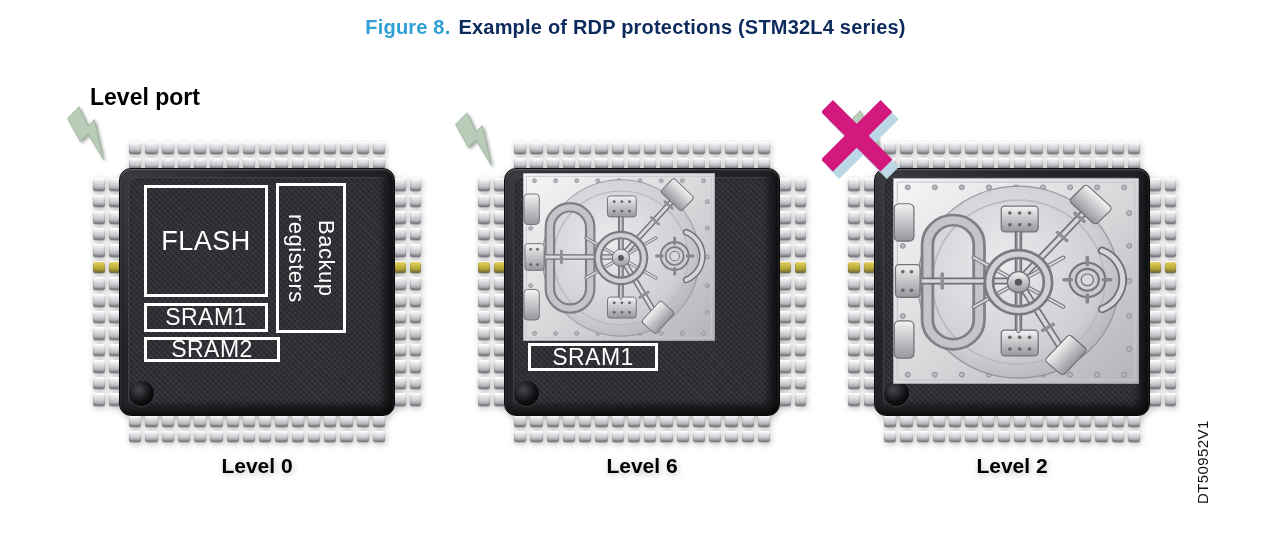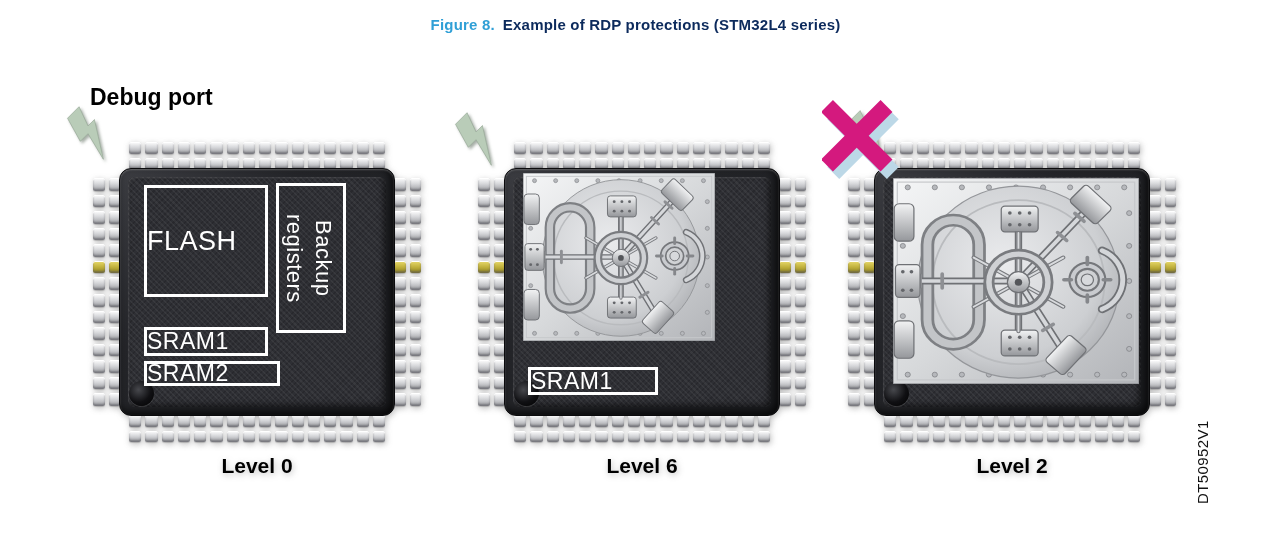--- a/index.html
+++ b/index.html
@@ -1,20 +1,20 @@
 <!DOCTYPE html>
 <html><head>
 <meta charset="utf-8">
 <style>
   html,body{margin:0;padding:0;background:#fff;}
   body{font-family:"Liberation Sans", sans-serif;}
   .stage{position:relative;width:1271px;height:557px;background:#fff;overflow:hidden;}
 
   
-  .fig-caption{position:absolute;top:16px;left:0;width:100%;text-align:center;font-size:15px;font-weight:bold;letter-spacing:.2px;}
+  .fig-caption{position:absolute;top:16px;left:0;width:100%;text-align:center;font-size:20px;font-weight:bold;letter-spacing:.2px;}
   .fig-label{color:#2f9fd6;margin-right:8px;}
   .fig-title{color:#0c2a5c;}
 
   
   .debug-port{position:absolute;left:90px;top:84px;font-size:23px;font-weight:bold;color:#000;}
 
   
   .chip{position:absolute;top:142px;width:328px;height:300px;filter:drop-shadow(1px 2px 3px rgba(70,70,70,.35));}
   .chip1{left:93px}
   .chip2{left:478px}
@@ -36,25 +36,25 @@
   .die{position:absolute;inset:8px;border-radius:7px;background-color:#2e2f34;
        background-image:repeating-linear-gradient(45deg, rgba(255,255,255,.05) 0 1.5px, transparent 1.5px 4px),
                         repeating-linear-gradient(-45deg, rgba(0,0,0,.14) 0 1.5px, transparent 1.5px 4px);
        box-shadow:inset 1px 1px 2px rgba(255,255,255,.14), inset -2px -2px 6px rgba(0,0,0,.6);}
   .dimple{position:absolute;left:9px;bottom:9px;width:25px;height:25px;border-radius:50%;
           background:radial-gradient(circle at 38% 35%, #47484d 0%, #101013 55%, #000 100%);
           box-shadow:0 1px 1px rgba(255,255,255,.15);}
 
   
   .block{position:absolute;box-sizing:border-box;border:3px solid #fff;color:#fff;
-         display:flex;align-items:center;justify-content:flex-start;font-size:24px;letter-spacing:.5px;}
+         display:flex;align-items:center;justify-content:center;font-size:24px;letter-spacing:.5px;}
   .flash{left:24px;top:16px;width:124px;height:112px;font-size:27px;}
   .backup{left:156px;top:14px;width:70px;height:150px;}
   .backup .vtext{writing-mode:vertical-rl;font-size:22px;line-height:1.35;text-align:center;max-height:138px;}
-  .sram{font-size:23px;margin-top:24px;}
+  .sram{font-size:23px;}
   .sram1{left:24px;top:134px;width:124px;height:29px;}
   .sram2{left:24px;top:168px;width:136px;height:25px;}
   .sram1-l1{left:23px;top:174px;width:130px;height:28px;}
 
   
   .vault{position:absolute;}
   .vault svg{width:100%;height:100%;display:block;}
   .vault-l1{left:18px;top:4px;width:192px;height:168px;}
   .vault-l2{left:18px;top:9px;width:246px;height:206px;}
 
@@ -234,21 +234,21 @@
     </g>
   </defs>
 </svg>
 
 <div class="stage">
 
   <div class="fig-caption">
     <span class="fig-label">Figure 8.</span><span class="fig-title">Example of RDP protections (STM32L4 series)</span>
   </div>
 
-  <div class="debug-port">Debug port</div>
+  <div class="debug-port">Level port</div>
 
   <div class="chip chip1">
     <div class="pins pins-top">
         <i></i>
         <i></i>
         <i></i>
         <i></i>
         <i></i>
         <i></i>
         <i></i>

